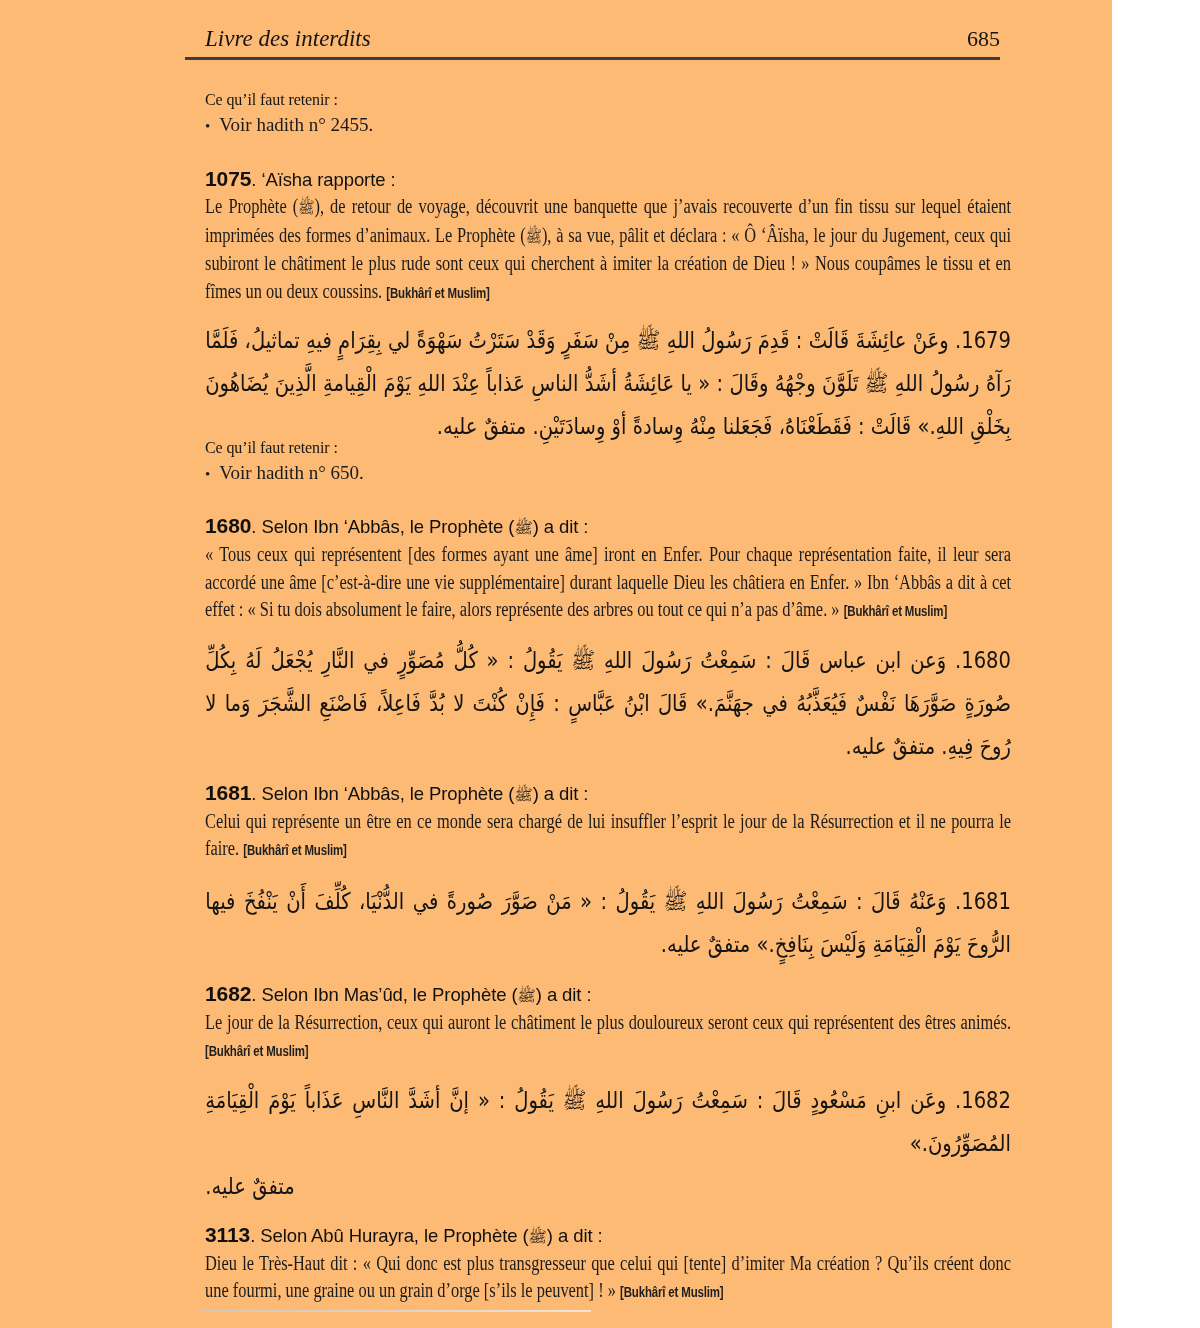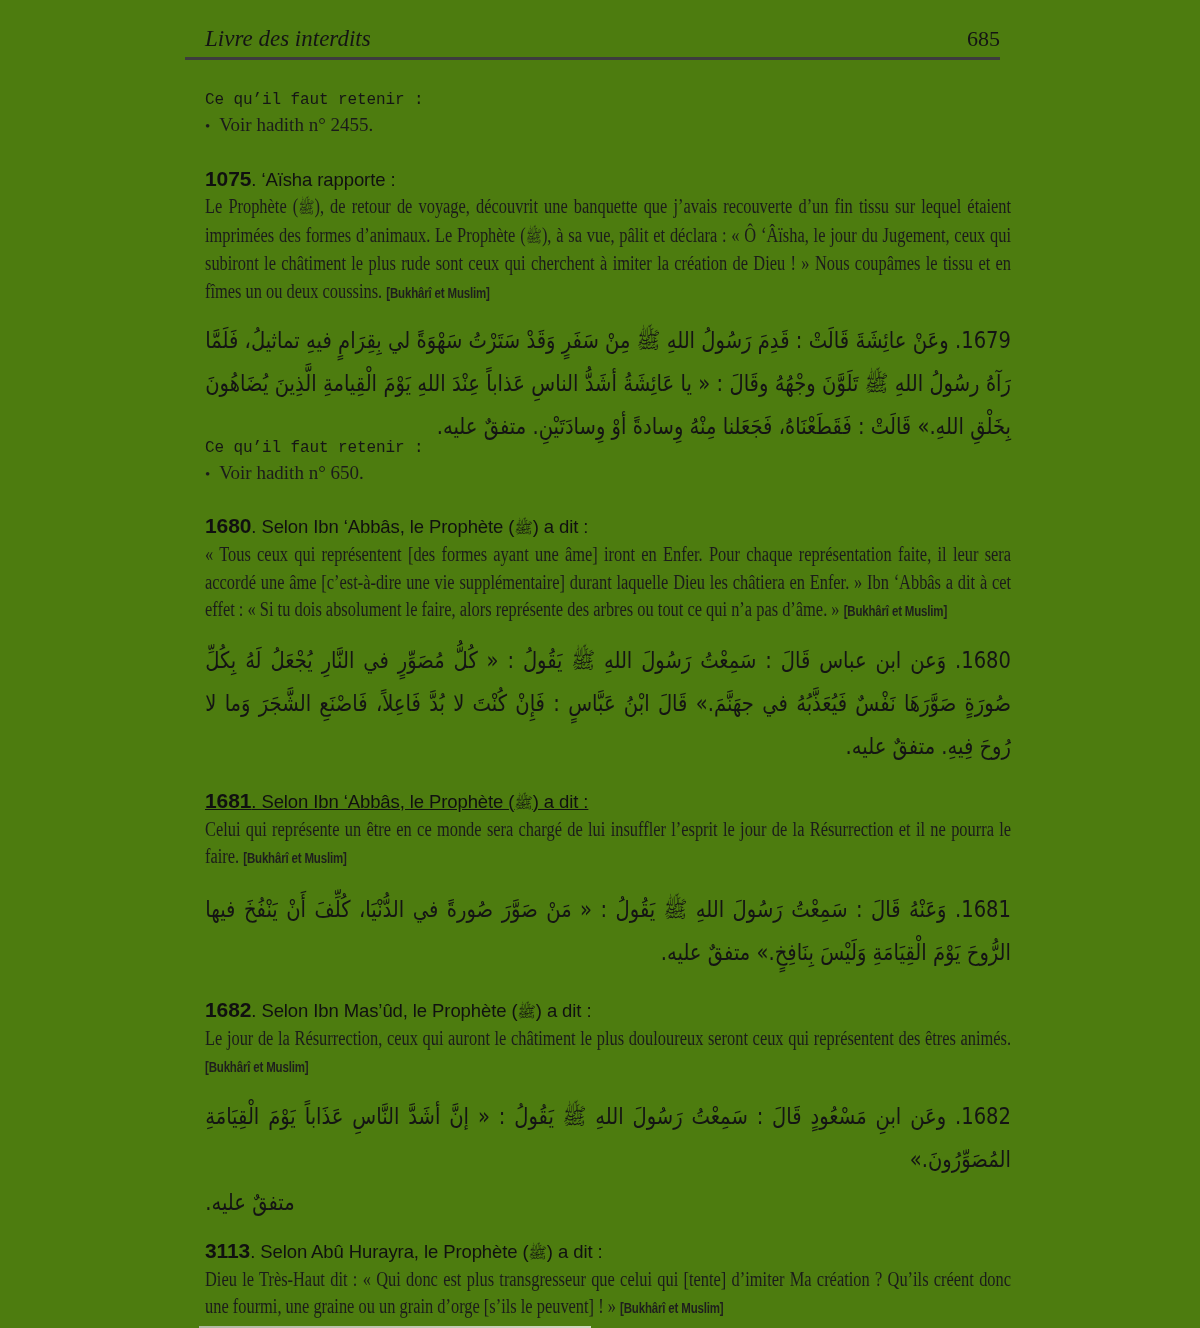--- a/index.html
+++ b/index.html
@@ -1,18 +1,18 @@
 <!DOCTYPE html>
 <html lang="fr"><head>
 <meta charset="utf-8">
 <style>
   html,body { margin:0; padding:0; background:#ffffff; }
   .page {
-    position:relative; width:1200px; height:1328px;
-    background:#4d7c0f; color:#1b1b1b; overflow:hidden;
+    position:relative; width:1112px; height:1328px;
+    background:#fdba74; color:#1b1b1b; overflow:hidden;
   }
   .content { width:806px; margin-left:205px; }
 
   
   .pagehead {
     box-sizing:border-box;
     margin-top:26px; margin-left:-20px; width:815px;
     padding:0 0 5px 20px;
     border-bottom:3px solid #3d3d3d;
     display:flex; justify-content:space-between; align-items:baseline;
@@ -21,21 +21,21 @@
     font-family:"Liberation Serif", serif; font-style:italic;
     font-size:23px; line-height:26px; color:#141414;
   }
   .page-number {
     font-family:Liberation Serif, serif;
     font-size:22px; line-height:26px; color:#141414;
   }
 
   
   .retenir .label {
-    font-family:Liberation Mono, monospace;
+    font-family:Liberation Serif, serif;
     font-size:16px; line-height:20px; letter-spacing:-0.1px; color:#151515;
   }
   .retenir .item {
     font-family:"Liberation Serif", serif;
     font-size:19px; line-height:24px; margin-top:3px; color:#1b1b1b;
   }
   .retenir .bullet { font-size:15px; margin-right:9px; }
 
   
   .h-heading {
@@ -70,23 +70,23 @@
   }
   .arabic-tail { text-align:left; text-align-last:left; }
 
   
   #retenir1 { margin-top:30px; }
   #h1679    { margin-top:28px; }
   #ar1679   { margin-top:12px; }
   #retenir2 { margin-top:-10px; }
   #h1680    { margin-top:27px; }
   #ar1680   { margin-top:13px; }
-  #h1681    { margin-top:20px;text-decoration:underline; }
+  #h1681    { margin-top:12px; }
   #ar1681   { margin-top:15px; }
-  #h1682    { margin-top:23px; }
+  #h1682    { margin-top:15px; }
   #ar1682   { margin-top:13px; }
   #h1683    { margin-top:14px; }
 
   .bottom-artifact {
     margin-top:3px; margin-left:-6px; width:392px; height:2px;
     background:linear-gradient(to right,#c9c9c9 0%,#dbdbdb 55%,#efefef 100%);
     opacity:.8;
   }
 </style>
 </head>

